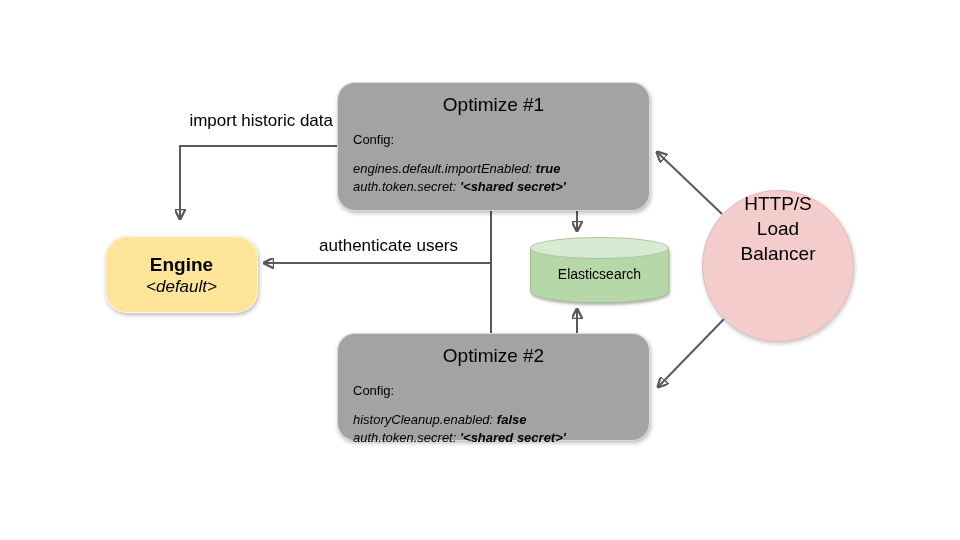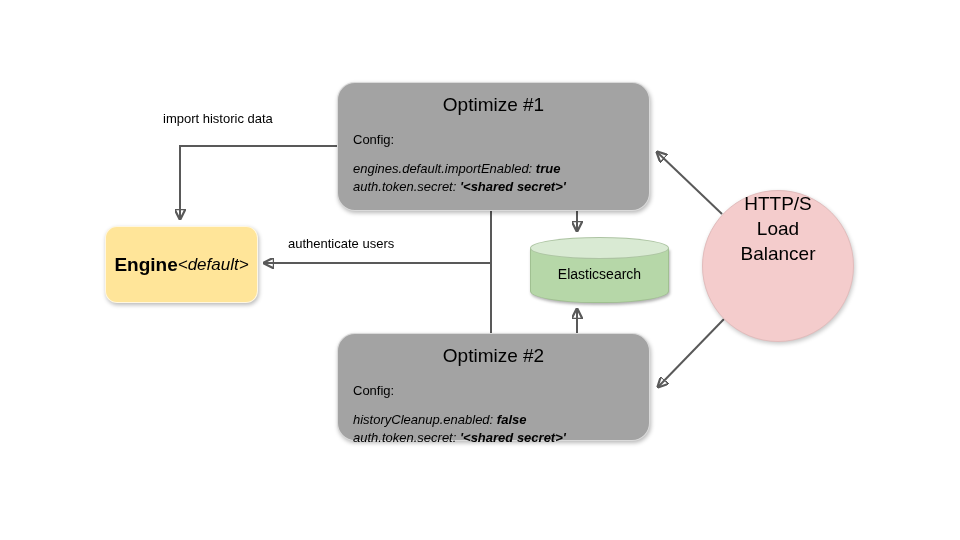--- a/index.html
+++ b/index.html
@@ -21,24 +21,24 @@
   }
   #opt1{top:82px;height:129px;}
   #opt2{top:333px;height:108px;}
   .node-title{
     text-align:center;font-size:19px;line-height:24px;margin-top:10px;
   }
   .cfg-label{font-size:13px;line-height:16px;margin:15px 0 0 15px;}
   .cfg-lines{margin:12px 0 0 15px;font-size:13px;line-height:17.5px;font-style:italic;}
   .cfg-val{font-weight:bold;margin-top:40px;}
   .engine{
-    left:105px;top:226px;width:153px;height:77px;background:#ffe599;
-    border-radius:12px;border:1px solid rgba(255,255,255,0.7);
+    left:105px;top:236px;width:153px;height:77px;background:#ffe599;
+    border-radius:22px;border:1px solid rgba(255,255,255,0.7);
     box-shadow:1px 2px 4px rgba(0,0,0,0.28);
-    display:flex;flex-direction:row;align-items:center;justify-content:center;
+    display:flex;flex-direction:column;align-items:center;justify-content:center;
   }
   .engine-title{font-size:19px;font-weight:bold;line-height:23px;}
   .engine-sub{font-size:17px;font-style:italic;line-height:21px;}
   .lb{
     left:702px;top:190px;width:152px;height:152px;background:#f4cccc;
     border-radius:50%;border:1px solid #e2bcbc;
     box-shadow:1px 2px 4px rgba(0,0,0,0.22);
     display:flex;flex-direction:column;align-items:center;justify-content:flex-start;
     font-size:19px;line-height:25px;text-align:center;
   }
@@ -49,21 +49,21 @@
     box-shadow:1px 2px 3px rgba(0,0,0,0.3);
     box-sizing:border-box;border:1px solid rgba(120,150,105,0.35);border-top:none;
   }
   .es-top{
     position:absolute;left:0;top:0;width:100%;height:22px;background:#d9ead3;
     border-radius:50%;box-sizing:border-box;border:1px solid rgba(120,150,105,0.45);
   }
   .es-label{
     position:absolute;left:0;top:29px;width:100%;text-align:center;font-size:14px;
   }
-  .edge-label{position:absolute;font-size:13px;text-align:left;width:170px;}
+  .edge-label{position:absolute;font-size:17px;text-align:right;width:170px;}
   #lbl-import{left:163px;top:111px;}
   #lbl-auth{left:288px;top:236px;}
 </style>
 </head>
 <body>
 
 <div class="stage">
 
   <svg class="edges" viewBox="0 0 960 540">
     <defs>

